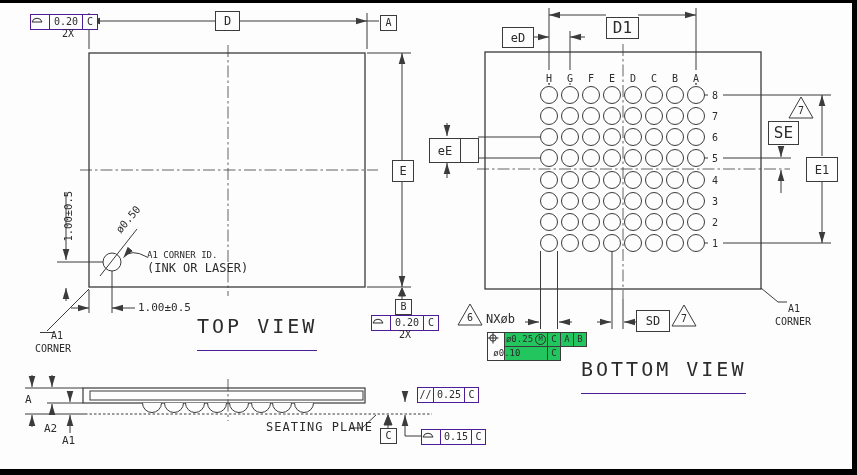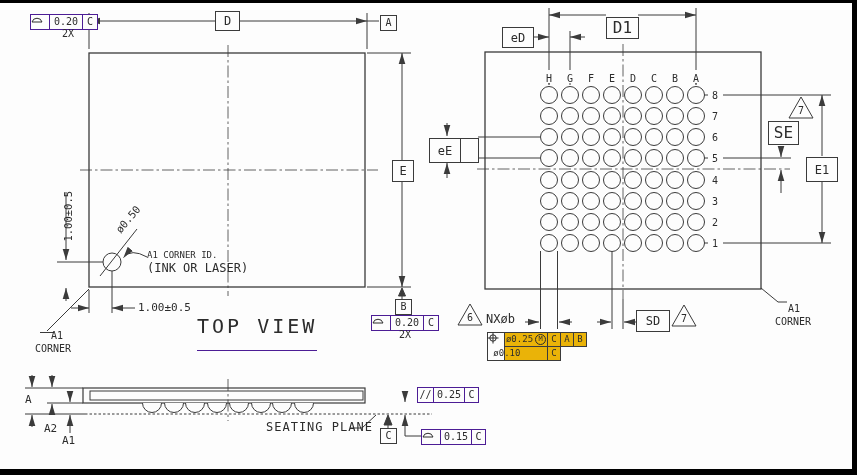--- a/index.html
+++ b/index.html
@@ -18,21 +18,21 @@
          padding-bottom:12px;white-space:nowrap;}
   .rot90{transform:rotate(-90deg);text-align:center;}
   .rot50{transform:rotate(-50deg);text-align:center;}
   .mcirc{display:inline-flex;align-items:center;justify-content:center;border:1px solid #2c2c2c;
          border-radius:50%;width:9px;height:9px;font-size:7px;margin-left:2px;}
   .pos2{display:flex;position:absolute;background:#fdfdfd;}
   .pos2 .sym{border:1px solid #3b3b3b;width:16px;display:flex;align-items:center;justify-content:center;}
   .pos2 .col{display:flex;flex-direction:column;}
   .pos2 .row{display:flex;}
   .pos2 .c{border:1px solid #3b3b3b;margin-left:-1px;height:13px;display:flex;align-items:center;
-           justify-content:center;font-size:9px;line-height:1;background:#eab308;}
+           justify-content:center;font-size:9px;line-height:1;background:#22c55e;}
   .pos2 .row:last-child .c{margin-top:-1px;gap:30px;}
 </style>
 </head>
 <body>
 
 <div id="canvas">
 
   <div class="bar" style="left:0;top:0;width:857px;height:3px"></div>
   <div class="bar" style="left:0;top:469px;width:857px;height:6px"></div>
   <div class="bar" style="left:852px;top:0;width:5px;height:475px"></div>
@@ -289,20 +289,21 @@
       <div class="row">
         <div class="c" style="width:42px">
             <span>ø0.10</span>
             <span class="mcirc">M</span>
           </div>
         <div class="c" style="width:12px">C</div>
       </div>
     </div>
   </div>
 
+  <div class="title" style="left:581px;top:357px">BOTTOM VIEW</div>
   <div class="lbl" style="left:788px;top:304px;font-size:10px">A1</div>
   <div class="lbl" style="left:775px;top:317px;font-size:10px">CORNER</div>
 
   <div class="lbl" style="left:25px;top:394px;font-size:11px">A</div>
   <div class="lbl" style="left:44px;top:423px;font-size:11px">A2</div>
   <div class="lbl" style="left:62px;top:435px;font-size:11px">A1</div>
   <div class="lbl" style="left:266px;top:421px;font-size:12px;letter-spacing:1px">SEATING PLANE</div>
   <div class="boxed" style="left:380px;top:428px;width:15px;height:14px;font-size:10px;border-width:1px">C</div>
 
   <div class="fcf" style="left:417px;top:387px">

